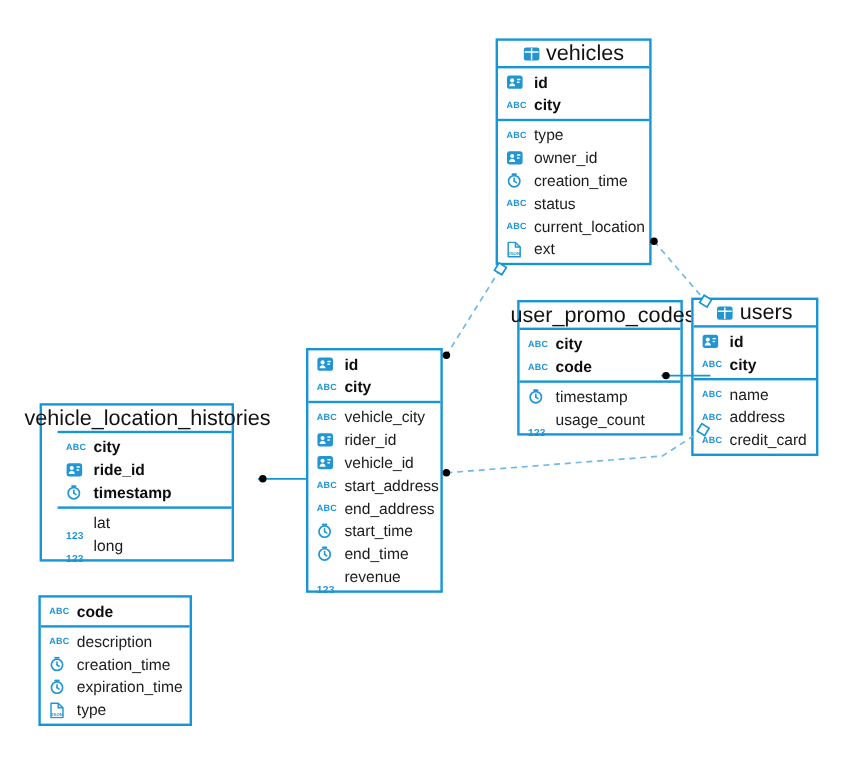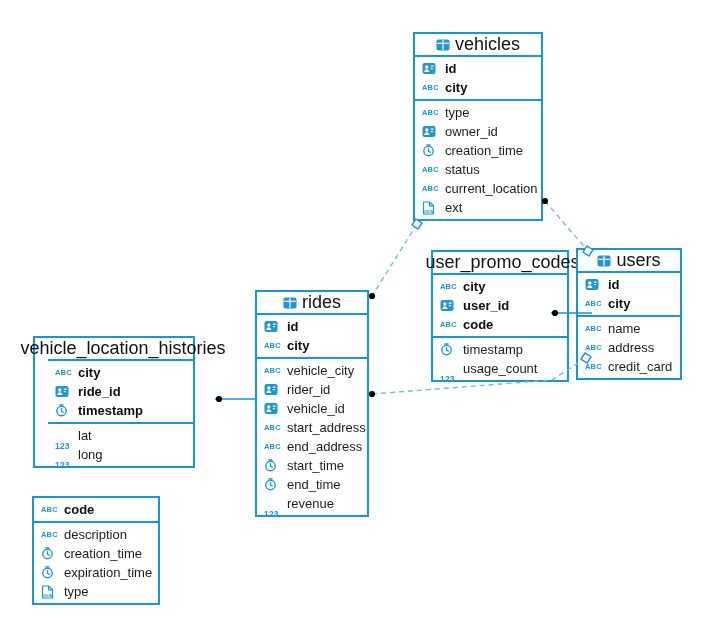--- a/index.html
+++ b/index.html
@@ -145,32 +145,20 @@
     </div>
         <div class="erd-section">
           <div class="erd-row key">
           <span class="ficon">
               <span class="t-abc">ABC</span>
             </span>
           <span>city</span>
         </div>
           <div class="erd-row key">
           <span class="ficon">
-              <svg width="14" height="13" viewBox="0 0 14 13">
-      <rect x="0.5" y="1" width="13" height="11" rx="2.2" fill="#2196d3"></rect>
-      <circle cx="4.8" cy="5" r="1.7" fill="#fff"></circle>
-      <path d="M2.2 9.9c.3-1.7 1.4-2.6 2.6-2.6s2.3.9 2.6 2.6z" fill="#fff"></path>
-      <rect x="8.7" y="3.6" width="3" height="1.2" rx="0.4" fill="#fff"></rect>
-      <rect x="8.7" y="6" width="2.3" height="1.2" rx="0.4" fill="#fff"></rect>
-    </svg>
-            </span>
-          <span>user_id</span>
-        </div>
-          <div class="erd-row key">
-          <span class="ficon">
               <span class="t-abc">ABC</span>
             </span>
           <span>code</span>
         </div>
         </div>
         <div class="erd-section">
           <div class="erd-row ">
           <span class="ficon">
               <svg width="13" height="13" viewBox="0 0 13 13">
       <circle cx="6.5" cy="7" r="4.7" fill="none" stroke="#2196d3" stroke-width="1.4"></circle>
@@ -233,28 +221,20 @@
         </div>
           <div class="erd-row ">
           <span class="ficon">
               <span class="t-abc">ABC</span>
             </span>
           <span>credit_card</span>
         </div>
         </div>
       </div>
       <div class="erd-table" style="left: 255px; top: 290px; width: 114px;">
-        <div class="erd-header">
-      <svg width="14" height="12" viewBox="0 0 14 12">
-      <rect x="0.5" y="0.5" width="13" height="11" rx="2" fill="#2196d3"></rect>
-      <line x1="1.2" y1="4.3" x2="12.8" y2="4.3" stroke="#fff" stroke-width="1.2"></line>
-      <line x1="7" y1="1.2" x2="7" y2="10.8" stroke="#fff" stroke-width="1.2"></line>
-    </svg>
-      <span>rides</span>
-    </div>
         <div class="erd-section">
           <div class="erd-row key">
           <span class="ficon">
               <svg width="14" height="13" viewBox="0 0 14 13">
       <rect x="0.5" y="1" width="13" height="11" rx="2.2" fill="#2196d3"></rect>
       <circle cx="4.8" cy="5" r="1.7" fill="#fff"></circle>
       <path d="M2.2 9.9c.3-1.7 1.4-2.6 2.6-2.6s2.3.9 2.6 2.6z" fill="#fff"></path>
       <rect x="8.7" y="3.6" width="3" height="1.2" rx="0.4" fill="#fff"></rect>
       <rect x="8.7" y="6" width="2.3" height="1.2" rx="0.4" fill="#fff"></rect>
     </svg>

